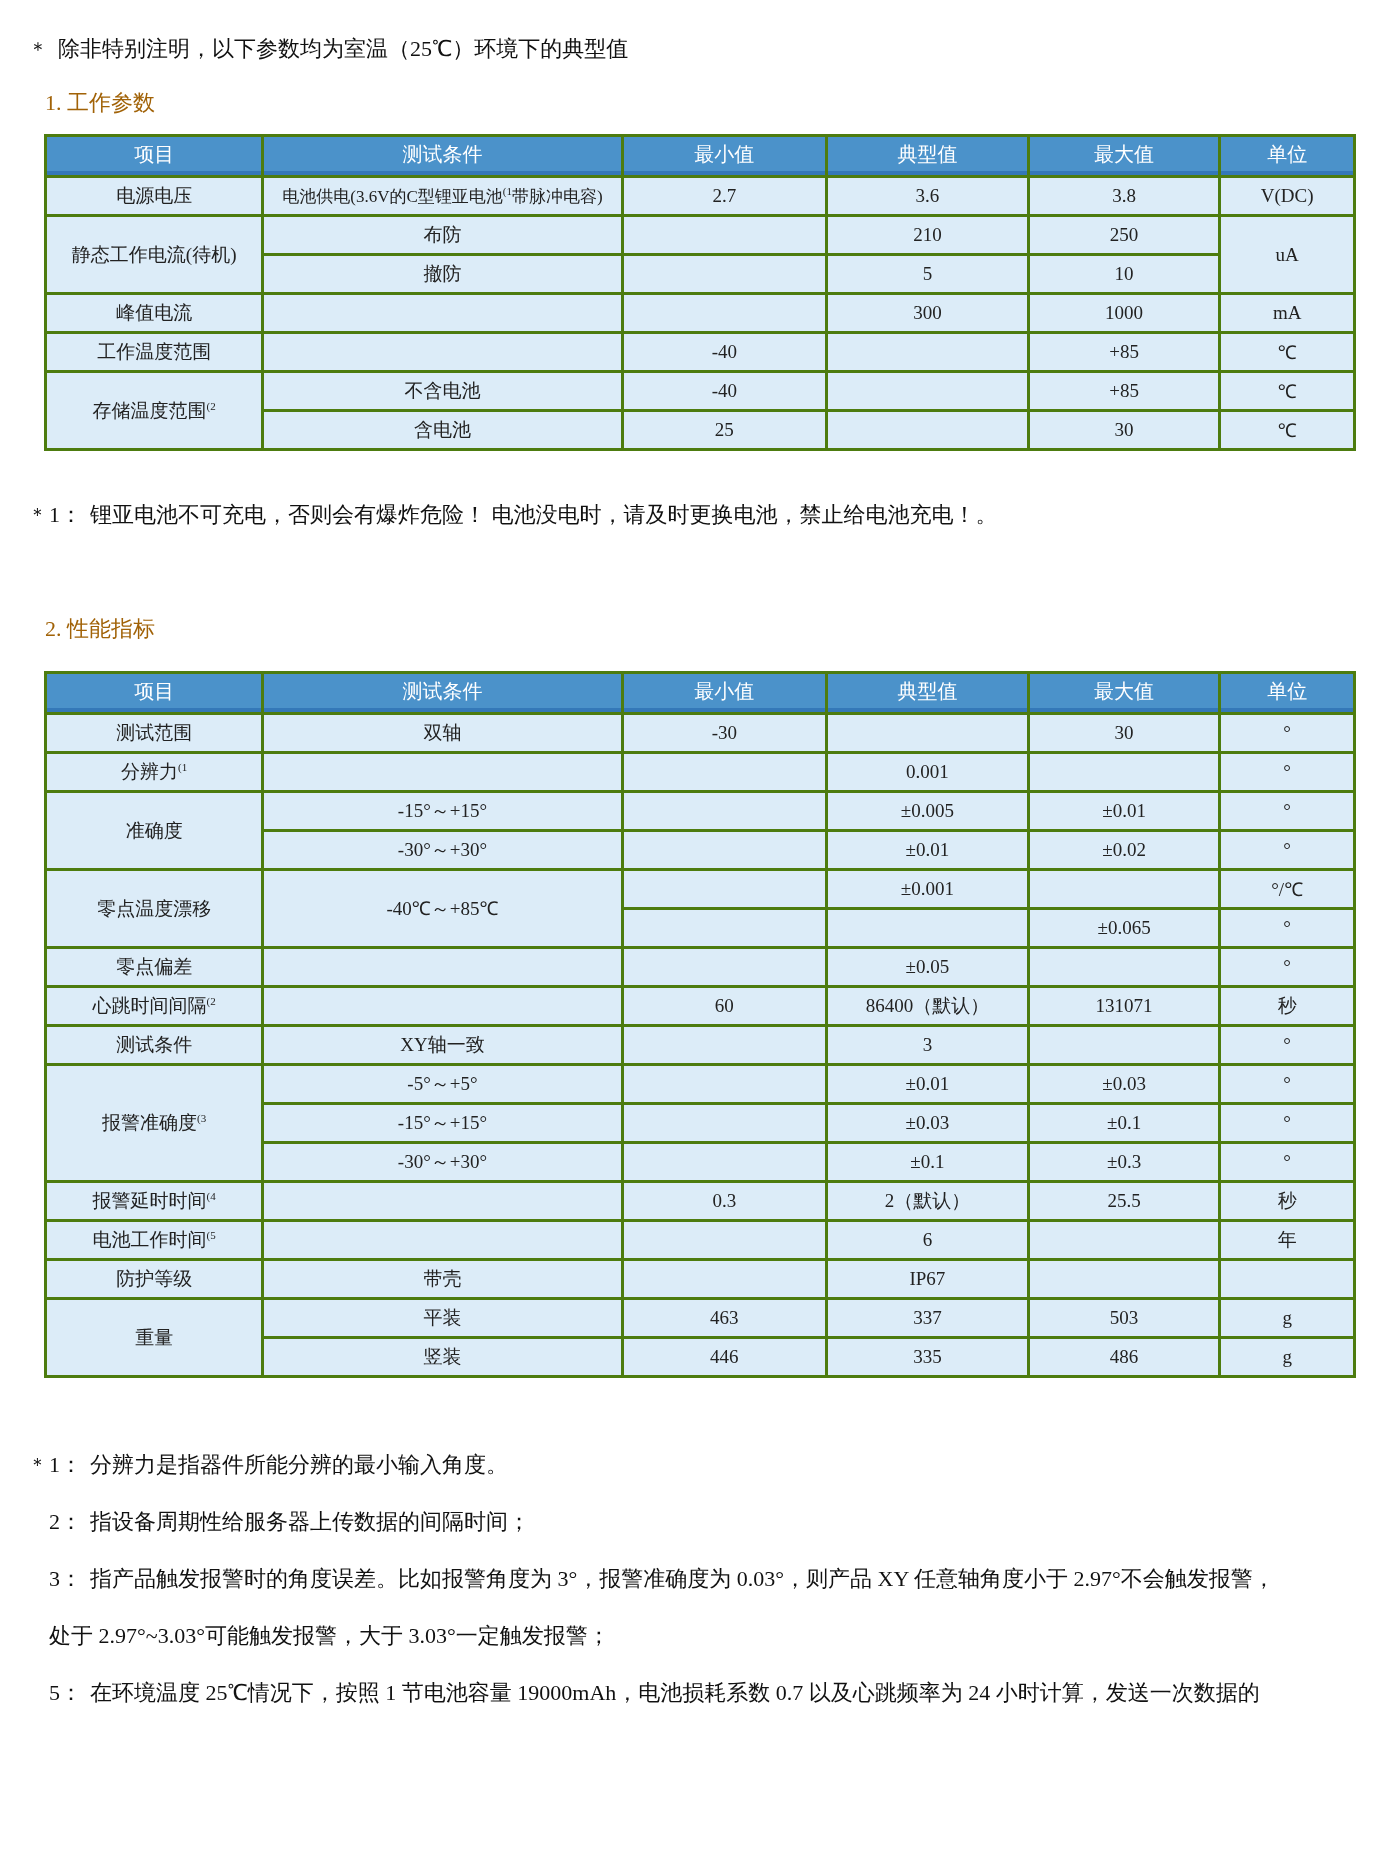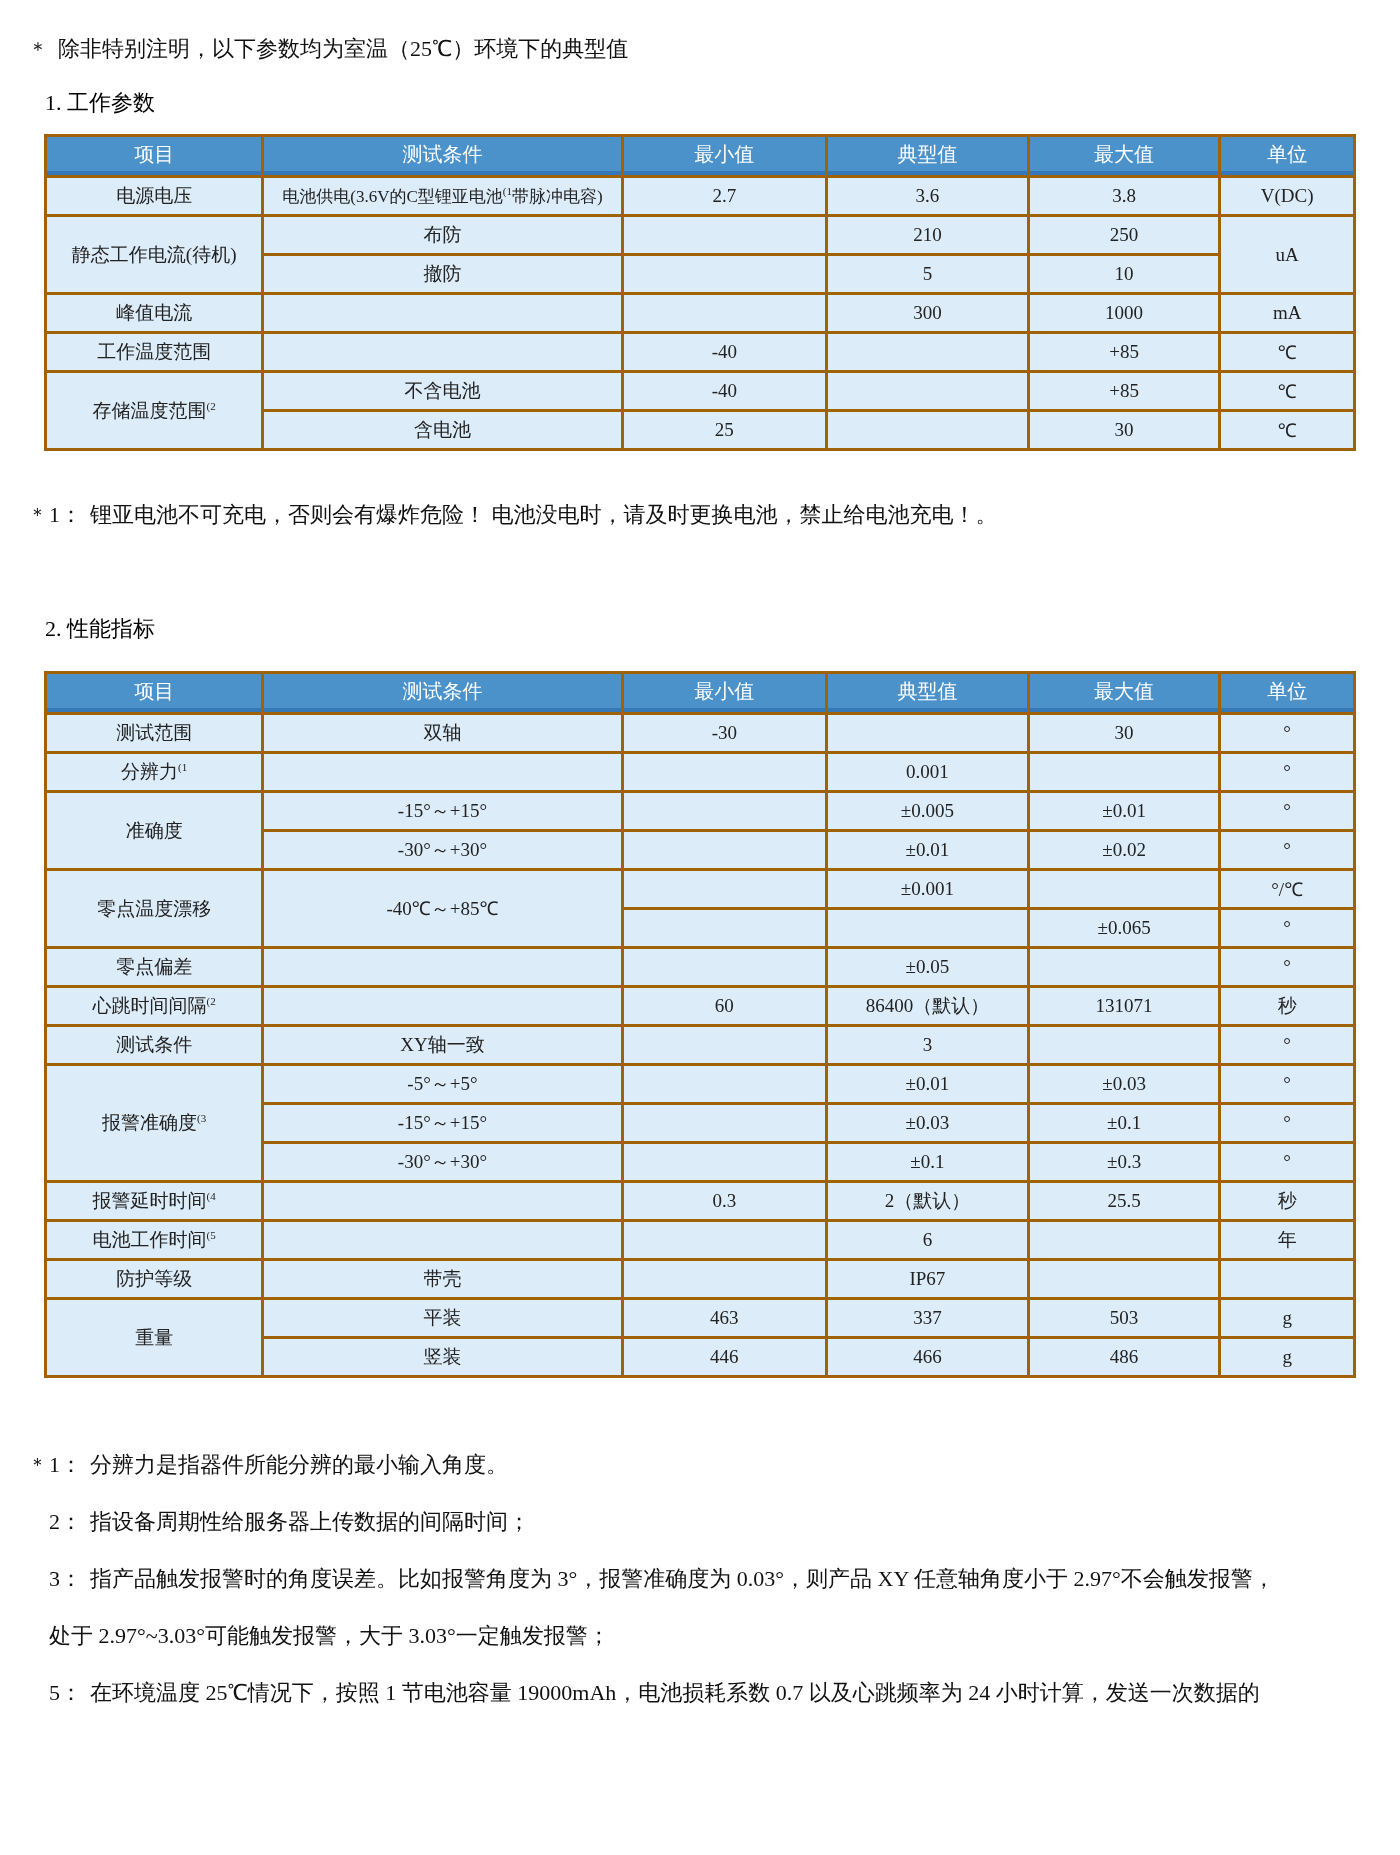--- a/index.html
+++ b/index.html
@@ -11,31 +11,31 @@
     color:#1d1d1d;
     overflow:hidden;
   }
   .top-note{
     position:absolute;left:28px;top:34px;
     font-size:22px;color:#111;white-space:nowrap;
   }
   .top-note .mark{margin-right:10px;font-size:20px;}
   .sec-heading{
     position:absolute;left:45px;
-    font-size:22px;color:#000000;font-weight:500;white-space:nowrap;
+    font-size:22px;color:#a16207;font-weight:500;white-space:nowrap;
   }
   #heading1{top:88px;}
   #heading2{top:614px;}
 
   table.spec{
     position:absolute;left:44px;
     width:1312px;
     border-collapse:separate;border-spacing:3px;
     table-layout:fixed;
-    background:#a16207;
+    background:#4d7c0f;
   }
   #table1{top:134px;}
   #table2{top:671px;}
   table.spec th{
     background:#4b92ca;color:#ffffff;
     font-size:20px;font-weight:400;
     height:34px;padding:0 4px;
     border-bottom:4px solid #3478b8;
     text-align:center;vertical-align:middle;
   }
@@ -292,21 +292,21 @@
           <td rowspan="2">重量</td>
           <td>平装</td>
           <td>463</td>
           <td>337</td>
           <td>503</td>
           <td>g</td>
         </tr>
         <tr>
           <td>竖装</td>
           <td>446</td>
-          <td>466</td>
+          <td>335</td>
           <td>486</td>
           <td>g</td>
         </tr>
       </tbody>
     </table>
 
   <div id="notes-bottom" class="notes">
       <div class="note-line"><span class="note-marker">＊</span><span class="note-label">1：</span><span>分辨力是指器件所能分辨的最小输入角度。</span></div>
       <div class="note-line"><span class="note-label">2：</span><span>指设备周期性给服务器上传数据的间隔时间；</span></div>
       <div class="note-line"><span class="note-label">3：</span><span>指产品触发报警时的角度误差。比如报警角度为 3°，报警准确度为 0.03°，则产品 XY 任意轴角度小于 2.97°不会触发报警，</span></div>

